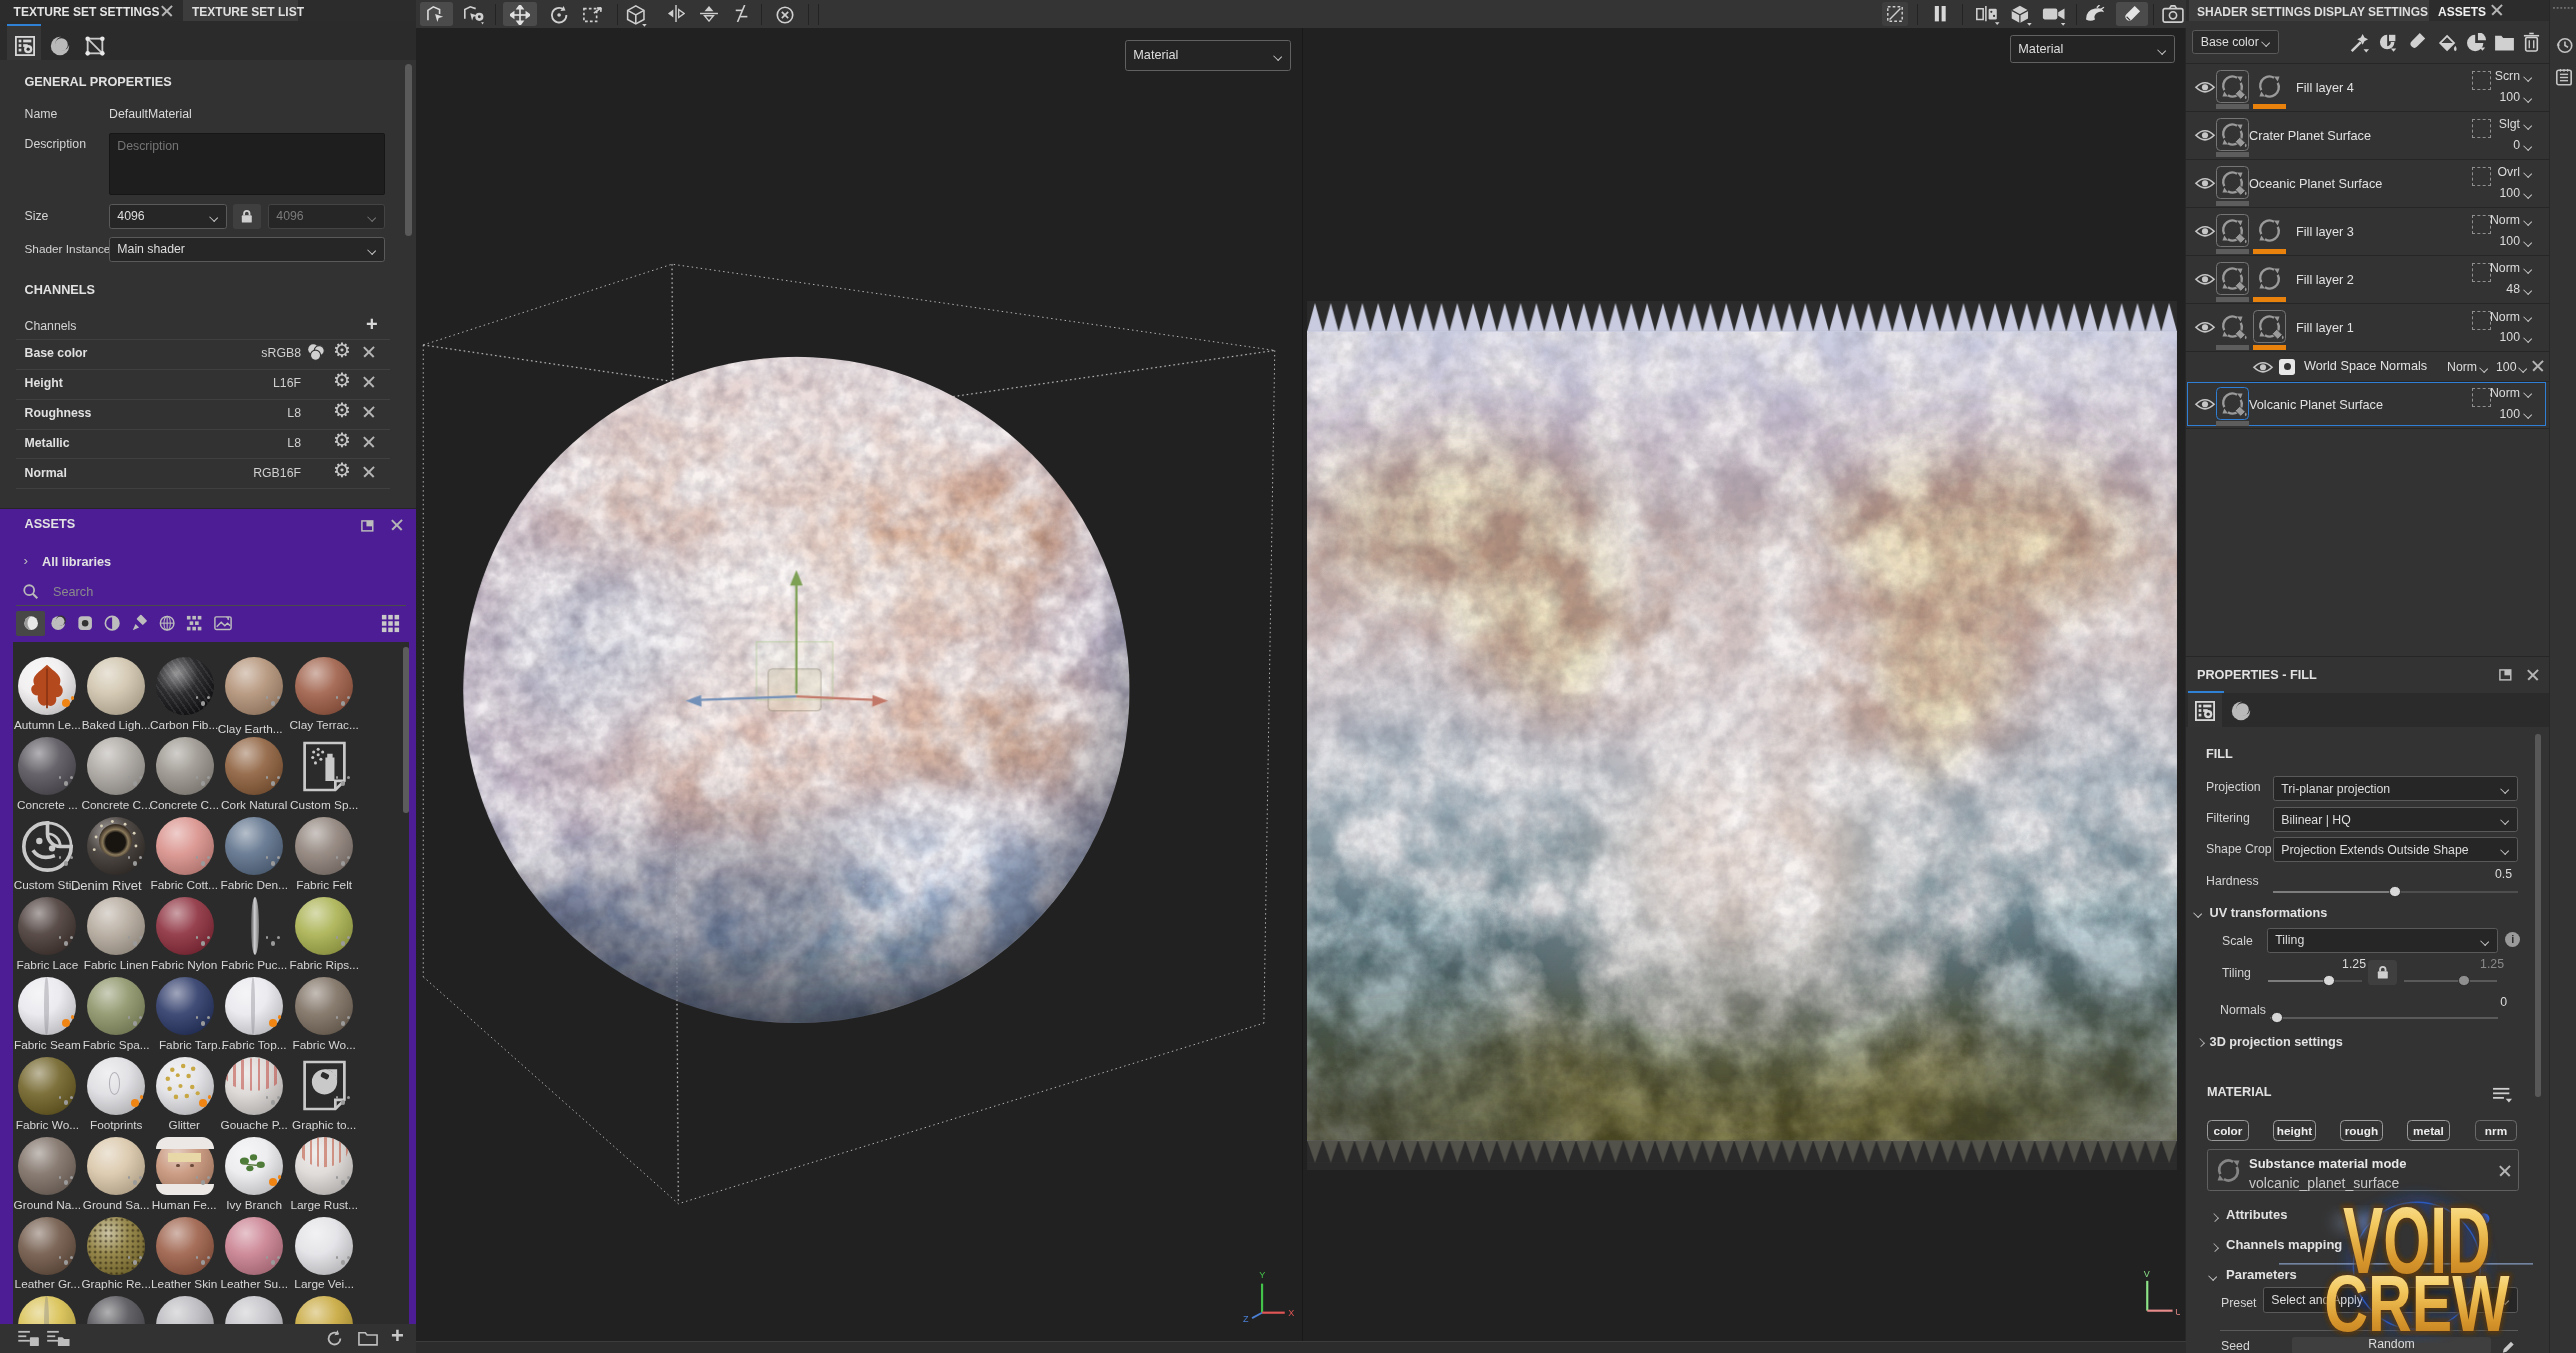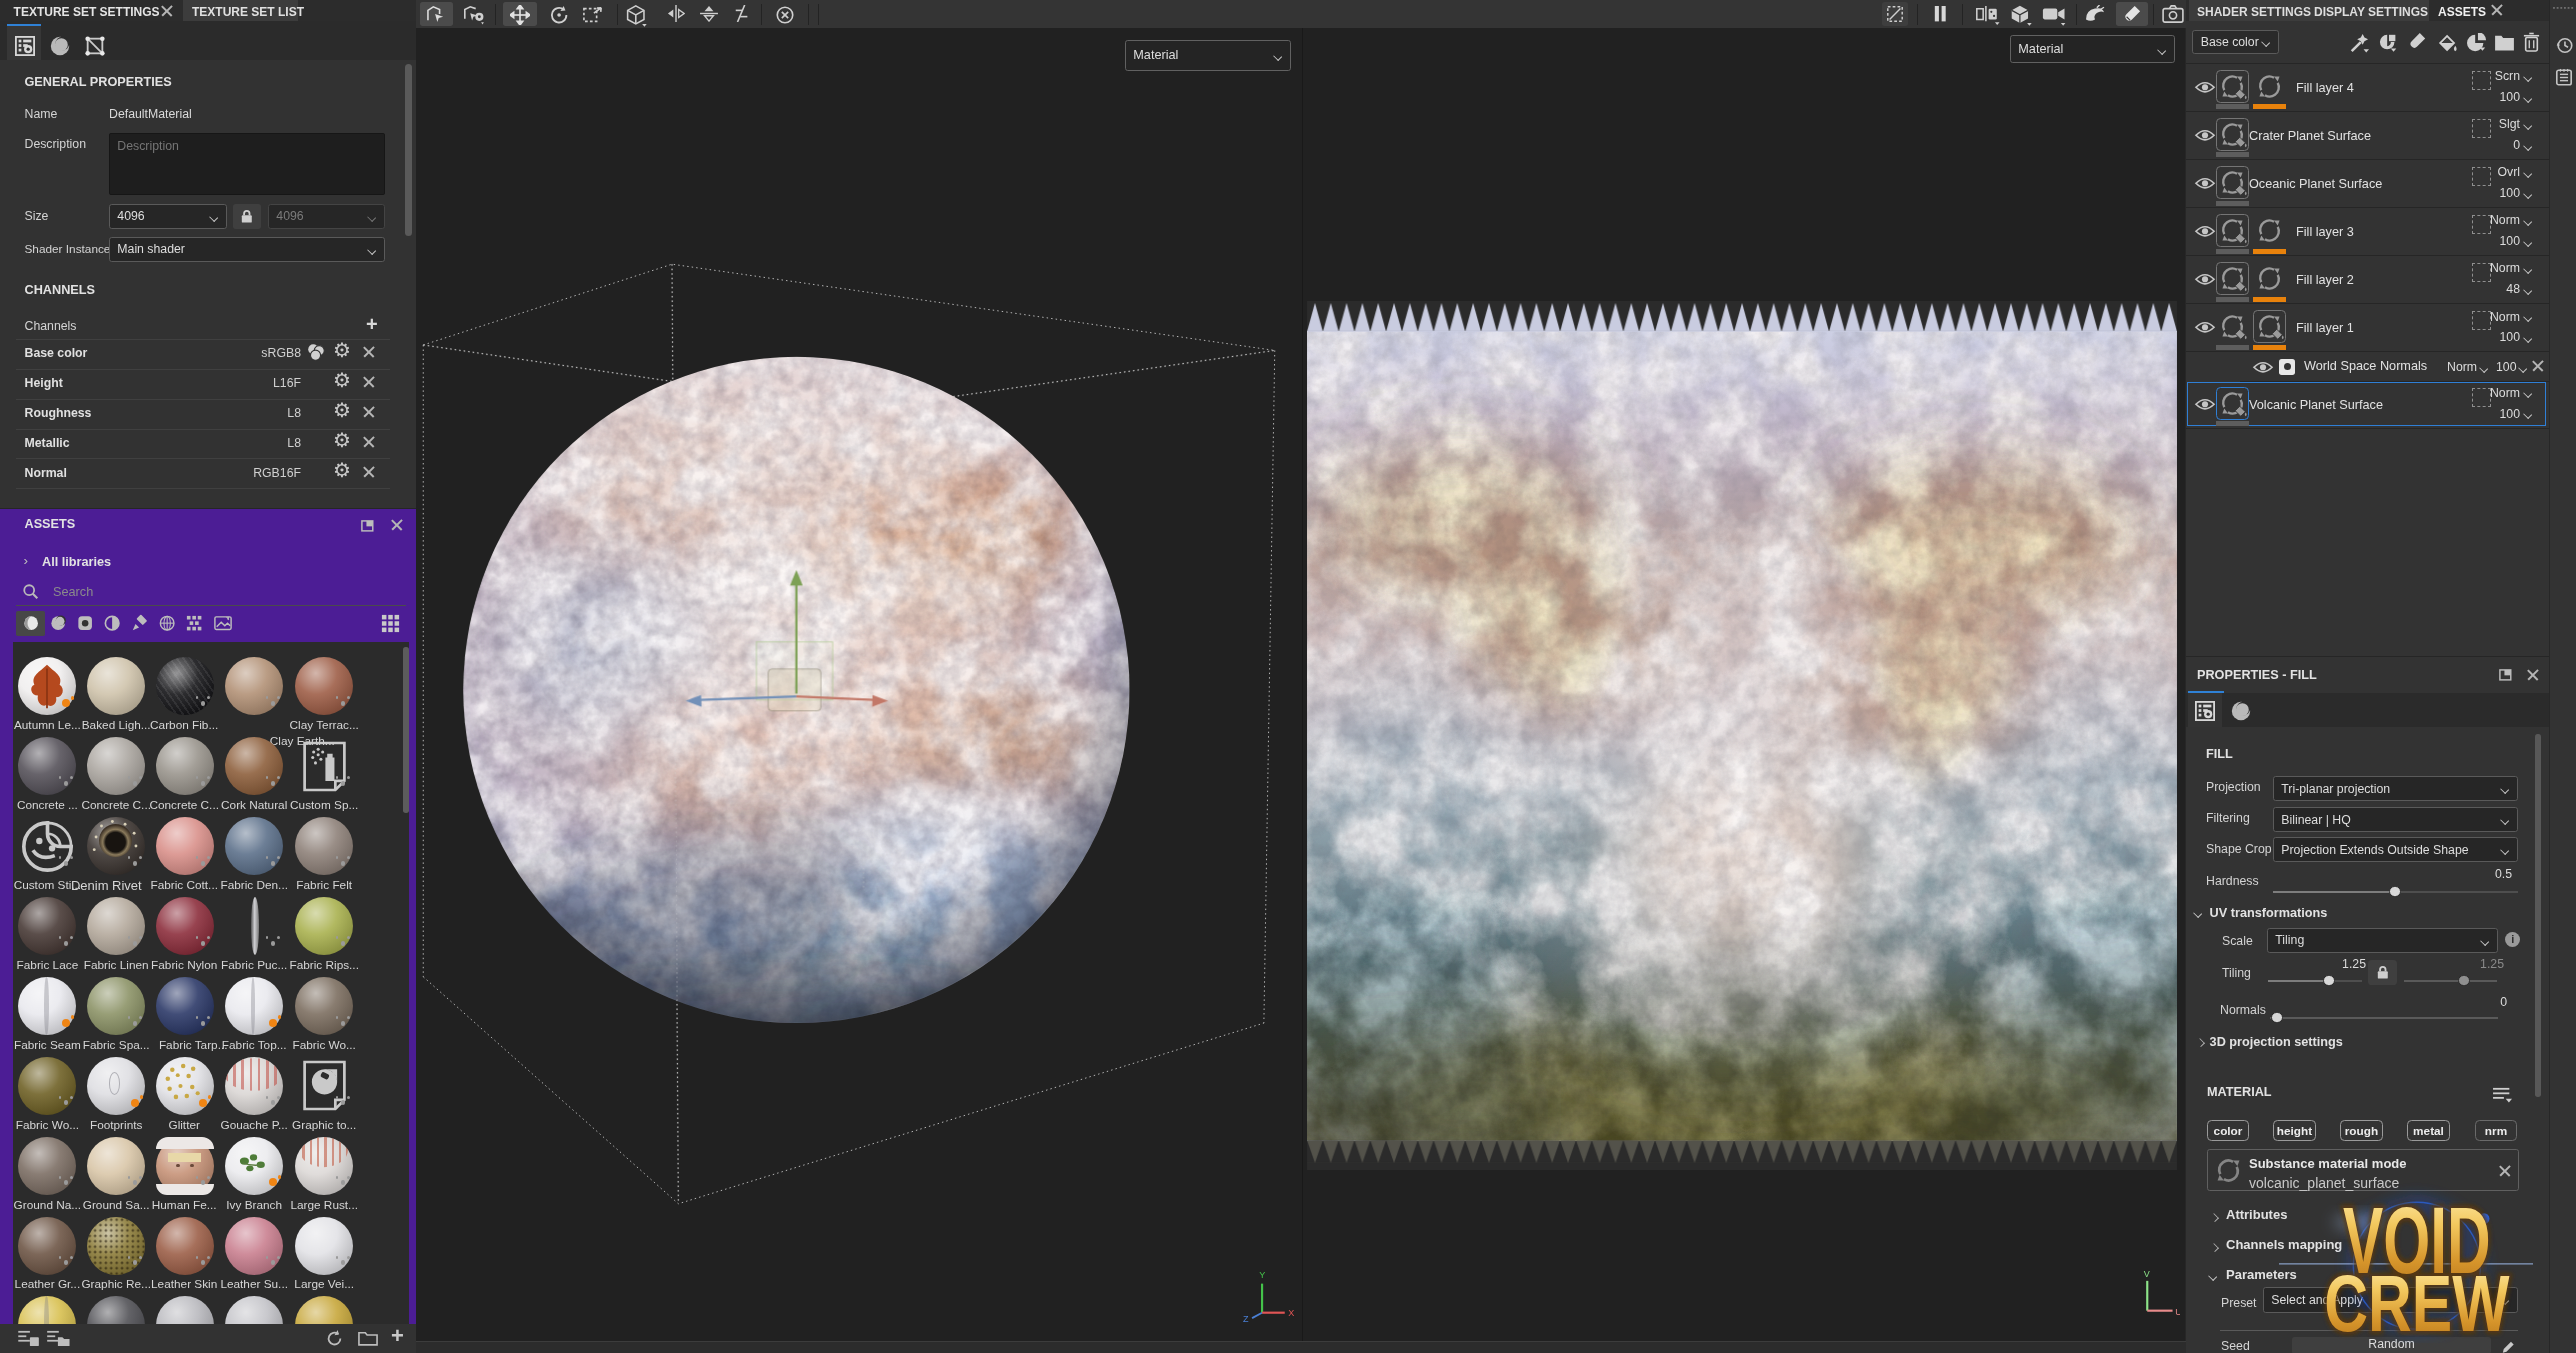--- a/index.html
+++ b/index.html
@@ -226,21 +226,21 @@
           <div class="abs" style="left:0;top:0;width:58px;height:58px;border-radius:50%;background:repeating-linear-gradient(55deg,rgba(255,255,255,0.08) 0 1.8px,transparent 1.8px 5.4px);"></div>
         </div>
       <div class="abs" style="left:188px;top:59px;width:4.5px;height:4.5px;border-radius:50%;background:#9a9a9a;"></div>
         <div class="abs" style="left:194px;top:54px;width:3.2px;height:3.2px;border-radius:50%;background:#9a9a9a;"></div>
         <div class="abs" style="left:183px;top:54px;width:2.7px;height:2.7px;border-radius:50%;background:#9a9a9a;"></div>
       <div class="abs" style="left:135px;top:76px;width:73px;text-align:center;font-size:11.8px;color:#d6d6d6;white-space:nowrap;">Carbon Fib...</div>
       <div class="abs" style="left:212px;top:15.4px;width:58px;height:58px;border-radius:50%;background:radial-gradient(circle at 36% 28%, rgba(255,255,255,0.55), rgba(255,255,255,0.1) 38%, rgba(0,0,0,0.18) 78%, rgba(0,0,0,0.5) 100%), #b29176;"></div>
       <div class="abs" style="left:258px;top:59px;width:4.5px;height:4.5px;border-radius:50%;background:#9a9a9a;"></div>
         <div class="abs" style="left:264px;top:54px;width:3.2px;height:3.2px;border-radius:50%;background:#9a9a9a;"></div>
         <div class="abs" style="left:253px;top:54px;width:2.7px;height:2.7px;border-radius:50%;background:#9a9a9a;"></div>
-      <div class="abs" style="left:205px;top:92px;width:73px;text-align:right;font-size:11.8px;color:#d6d6d6;white-space:nowrap;margin-left:44px;">Clay Earth...</div>
+      <div class="abs" style="left:205px;top:80px;width:73px;text-align:left;font-size:11.8px;color:#d6d6d6;white-space:nowrap;">Clay Earth...</div>
       <div class="abs" style="left:282px;top:15.4px;width:58px;height:58px;border-radius:50%;background:radial-gradient(circle at 36% 28%, rgba(255,255,255,0.55), rgba(255,255,255,0.1) 38%, rgba(0,0,0,0.18) 78%, rgba(0,0,0,0.5) 100%), #9e5e47;"></div>
       <div class="abs" style="left:328px;top:59px;width:4.5px;height:4.5px;border-radius:50%;background:#9a9a9a;"></div>
         <div class="abs" style="left:334px;top:54px;width:3.2px;height:3.2px;border-radius:50%;background:#9a9a9a;"></div>
         <div class="abs" style="left:323px;top:54px;width:2.7px;height:2.7px;border-radius:50%;background:#9a9a9a;"></div>
       <div class="abs" style="left:275px;top:76px;width:73px;text-align:center;font-size:11.8px;color:#d6d6d6;white-space:nowrap;">Clay Terrac...</div>
       <div class="abs" style="left:5.4px;top:95px;width:58px;height:58px;border-radius:50%;background:radial-gradient(circle at 36% 28%, rgba(255,255,255,0.55), rgba(255,255,255,0.1) 38%, rgba(0,0,0,0.18) 78%, rgba(0,0,0,0.5) 100%), #56525a;"></div>
       <div class="abs" style="left:51px;top:139px;width:4.5px;height:4.5px;border-radius:50%;background:#9a9a9a;"></div>
         <div class="abs" style="left:57px;top:134px;width:3.2px;height:3.2px;border-radius:50%;background:#9a9a9a;"></div>
         <div class="abs" style="left:46px;top:134px;width:2.7px;height:2.7px;border-radius:50%;background:#9a9a9a;"></div>
       <div class="abs" style="left:-1.8px;top:156px;width:73px;text-align:center;font-size:11.8px;color:#d6d6d6;white-space:nowrap;">Concrete ...</div>

